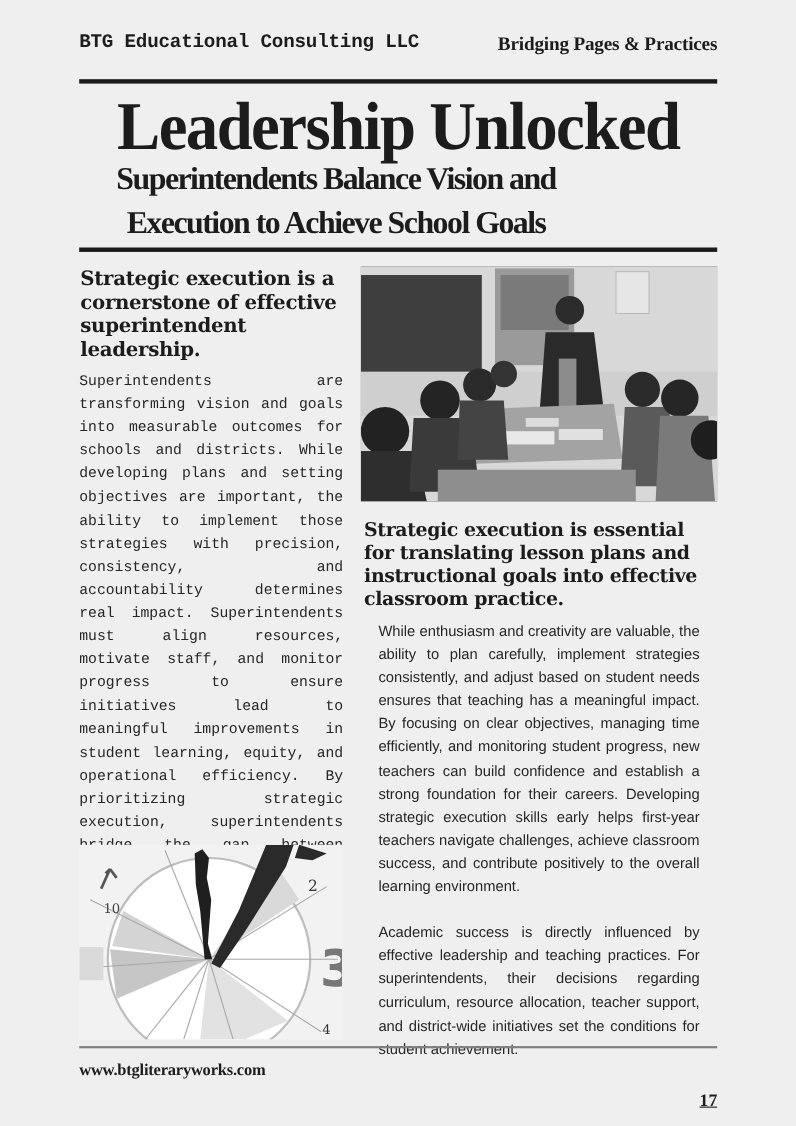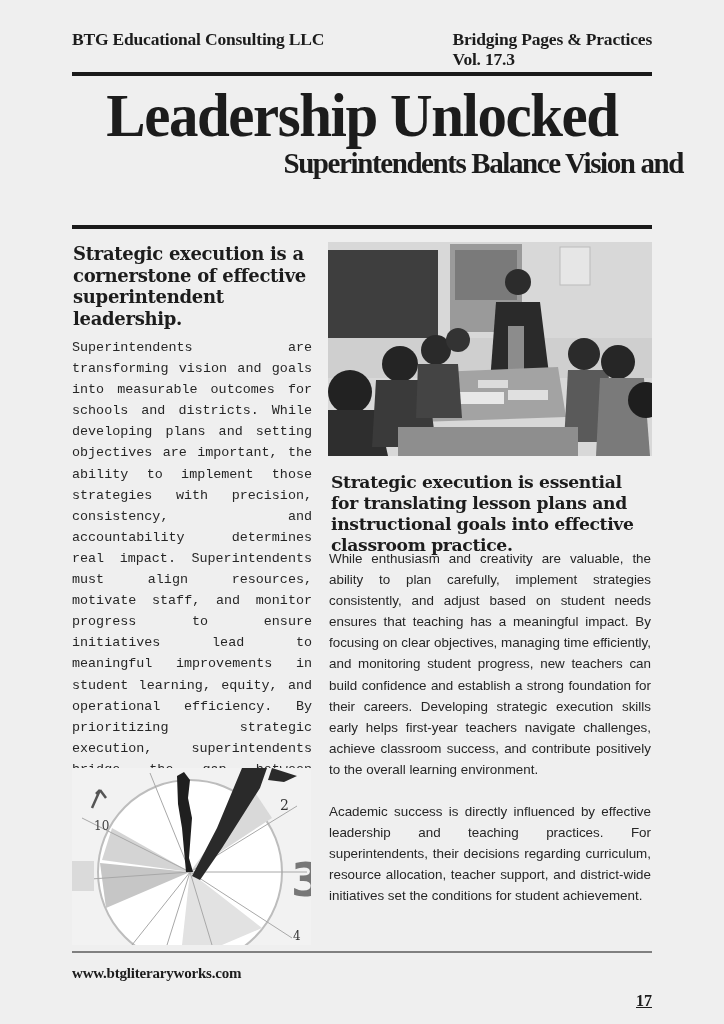--- a/index.html
+++ b/index.html
@@ -6,39 +6,39 @@
   body {
     width: 724px; height: 1024px;
     background: #efefef;
     position: relative;
     overflow: hidden;
     color: #1c1c1c;
   }
 
   .hdr-left {
     position: absolute; left: 72px; top: 29px;
-    font-family: Liberation Serif, serif;
+    font-family: Liberation Mono, monospace;
     font-weight: bold; font-size: 17.5px; letter-spacing: -0.2px;
   }
   .hdr-right {
     position: absolute; right: 72px; top: 29px; text-align: left;
     font-family: "Liberation Serif", serif;
     font-weight: bold; font-size: 17.5px; line-height: 20px; letter-spacing: -0.2px;
   }
   .rule-thick {
     position: absolute; left: 72px; width: 580px; height: 4px; background: #1a1a1a;
   }
   .title {
     position: absolute; left: 0; width: 724px; top: 80px; text-align: center;
     font-family: "Liberation Serif", serif; font-weight: bold;
     font-size: 62px; line-height: 70px; letter-spacing: -1.5px;
     transform: scaleX(0.95);
   }
   .subtitle {
-    position: absolute; left: 0; width: 683px; top: 143px; text-align: right;
+    position: absolute; left: 0; width: 611px; top: 143px; text-align: center;
     font-family: "Liberation Serif", serif; font-weight: bold;
     font-size: 29px; line-height: 40px; letter-spacing: -1.4px;
   }
 
   .left-heading {
     position: absolute; left: 73px; top: 243px; width: 240px;
     font-family: "DejaVu Serif", serif; font-weight: bold;
     font-size: 18px; line-height: 21.5px; letter-spacing: -0.3px;
   }
   .left-body {
@@ -49,21 +49,21 @@
   .right-heading {
     position: absolute; left: 331px; top: 460px; width: 320px;
     font-family: "DejaVu Serif", serif; font-weight: bold;
     font-size: 17.2px; line-height: 21px; letter-spacing: -0.35px; margin-top: 12px;
   }
   .right-body {
     position: absolute; left: 329px; top: 548px; width: 322px;
     font-family: "Liberation Sans", sans-serif;
     font-size: 13.4px; line-height: 21.1px; text-align: justify; color: #262626;
   }
-  .right-body p { margin: 0; }
+  .right-body p { margin: 15px; }
   .right-body p + p { margin-top: 21px; }
 
   .photo {
     position: absolute; left: 328px; top: 242px; width: 324px; height: 214px;
     background: #8a8a8a; overflow: hidden;
   }
   .illus {
     position: absolute; left: 72px; top: 768px; width: 239px; height: 177px;
     background: #f4f4f4; overflow: hidden;
   }
@@ -79,28 +79,28 @@
     position: absolute; right: 72px; top: 992px;
     font-family: "Liberation Serif", serif; font-weight: bold; font-size: 16px; text-decoration: underline;
   }
 </style>
 </head>
 <body>
 
 <div class="hdr-left">BTG Educational Consulting LLC</div>
 <div class="hdr-right">
   <div>Bridging Pages &amp; Practices</div>
-  <div>Vol. 17.3</div>
 </div>
 
 <div class="rule-thick" style="top:72px;"></div>
 
 <div class="title">Leadership Unlocked</div>
 <div class="subtitle">
   <div>Superintendents Balance Vision and</div>
+  <div>Execution to Achieve School Goals</div>
 </div>
 
 <div class="rule-thick" style="top:225px;"></div>
 
 <div class="left-heading">Strategic execution is a cornerstone of effective superintendent leadership.</div>
 <div class="left-body">Superintendents are transforming vision and goals into measurable outcomes for schools and districts. While developing plans and setting objectives are important, the ability to implement those strategies with precision, consistency, and accountability determines real impact. Superintendents must align resources, motivate staff, and monitor progress to ensure initiatives lead to meaningful improvements in student learning, equity, and operational efficiency. By prioritizing strategic execution, superintendents bridge the gap between ambition and achievement, demonstrating their value as leaders who can turn ideas into tangible results and guide districts toward sustained success.</div>
 
 <div class="illus">
   <svg width="239" height="177" viewBox="0 0 239 177" xmlns="http://www.w3.org/2000/svg">
     <rect width="239" height="177" fill="#f2f2f2"></rect>

